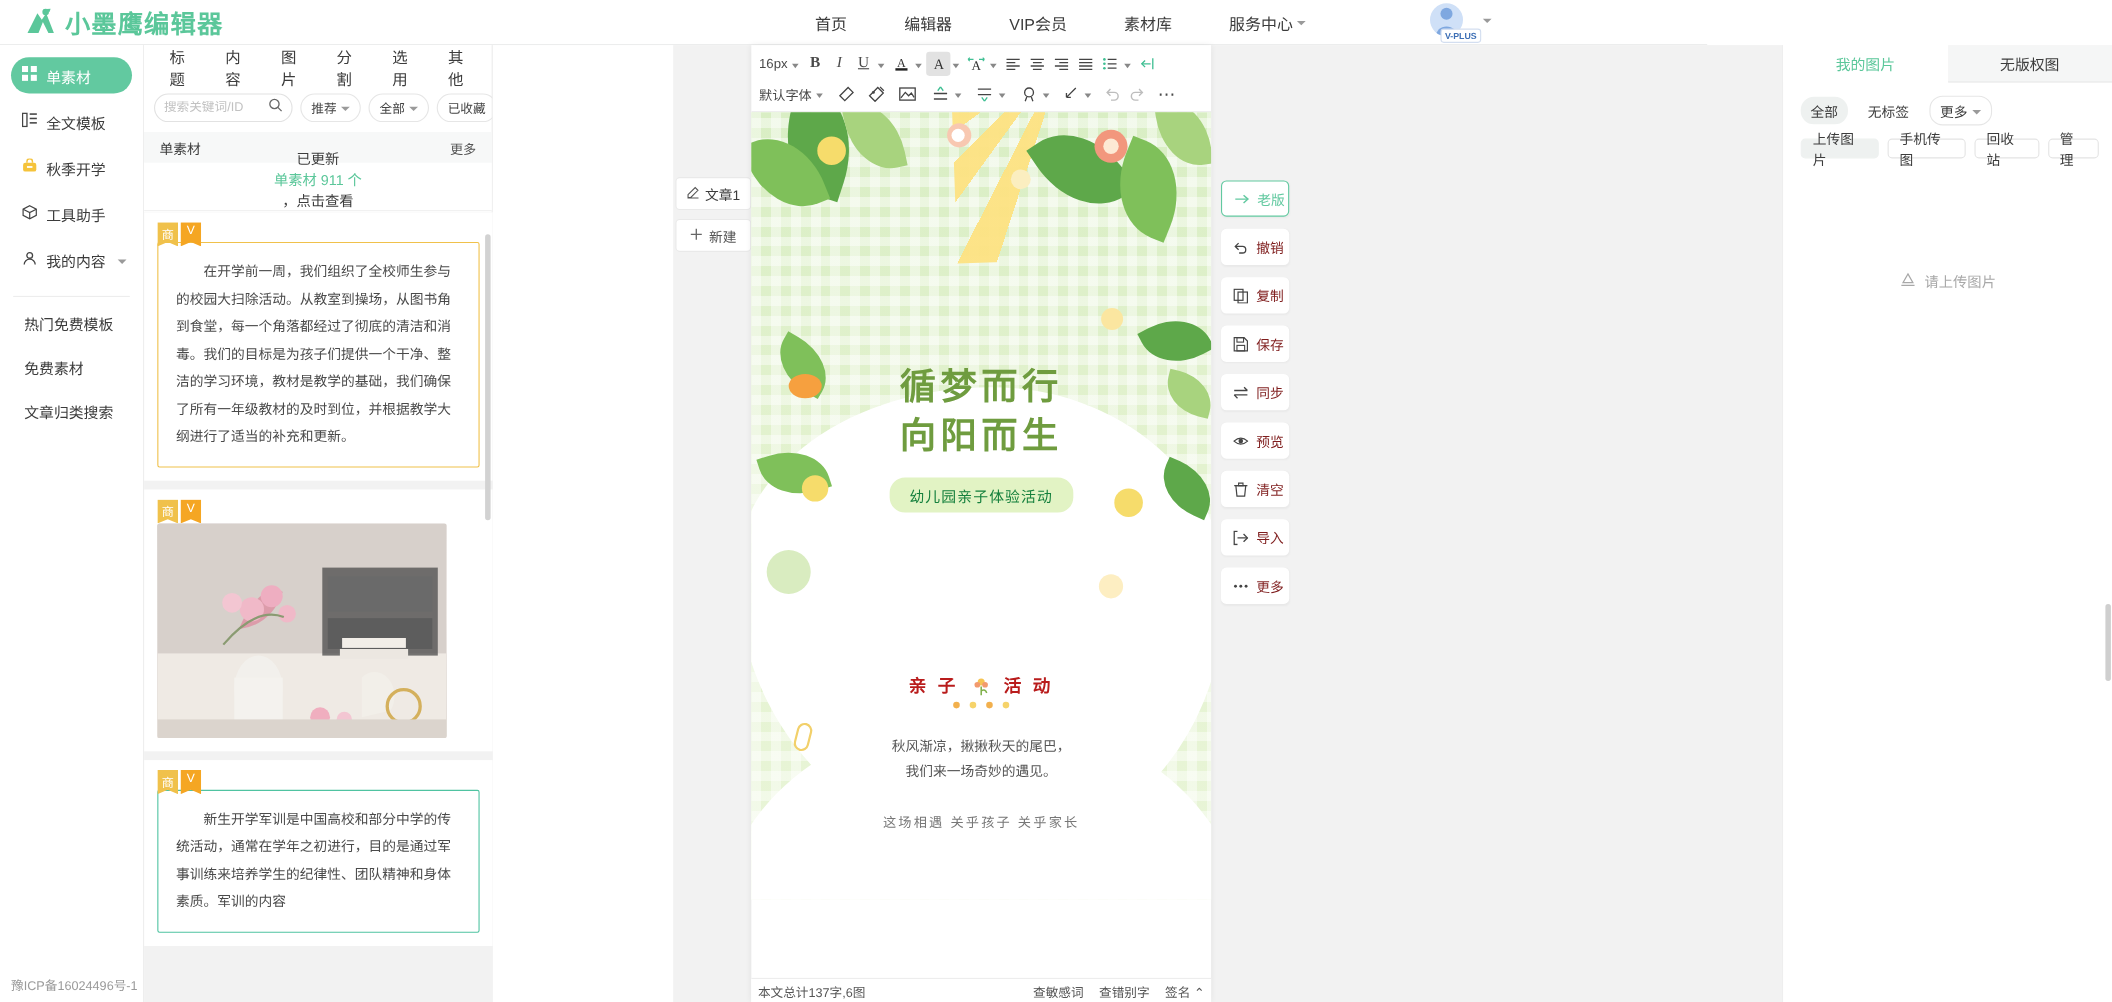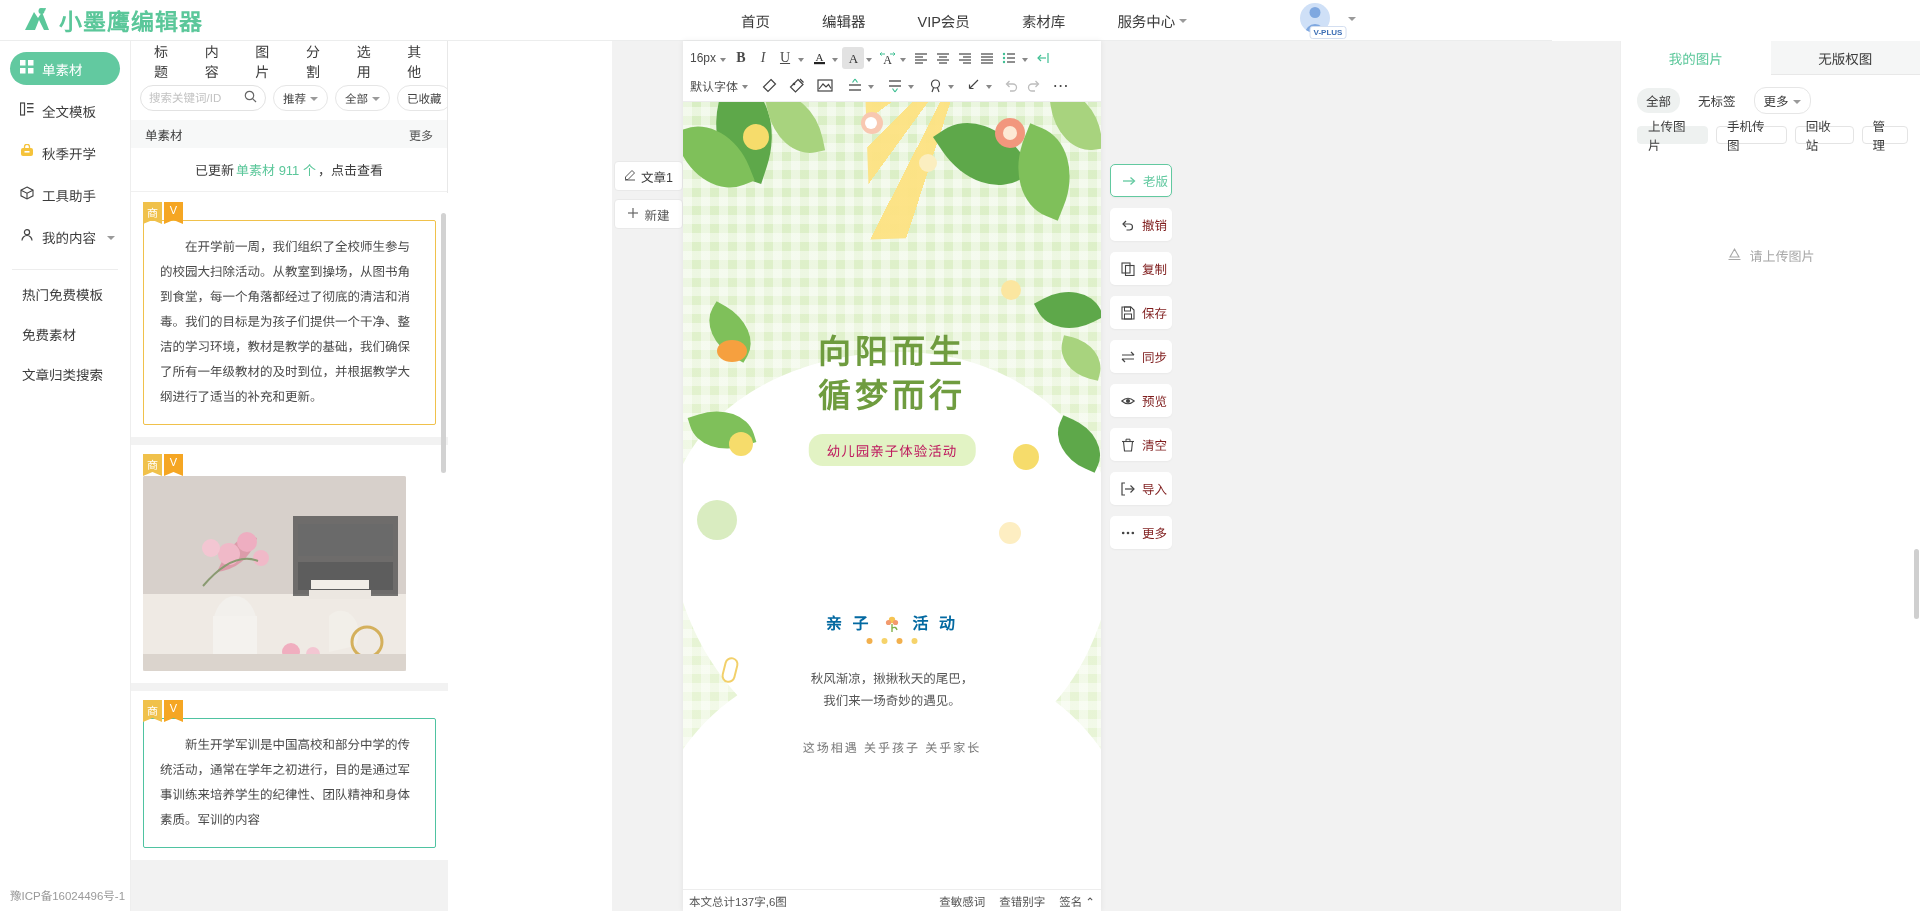--- a/index.html
+++ b/index.html
@@ -70,22 +70,22 @@
   .pill {
     height:26px; border:1px solid #e6e6e6; border-radius:13px; font-size:11.5px; color:#444;
     display:flex; align-items:center; gap:4px; padding:0 9px; cursor:pointer; white-space:nowrap;
   }
   .mat-header {
     height:28px; background:#f7f8f8; display:flex; align-items:center; justify-content:space-between;
     padding:0 14px; font-size:12.5px; color:#3c3c3c; margin-top:5px;
   }
   .mat-more { font-size:12px; color:#555; cursor:pointer;}
   .mat-notice {
-    height:44px; display:flex; align-items:center; justify-content:center;
-    font-size:13px; color:#3c3c3c; background:#fff; border-bottom:1px solid #f0f0f0;
+    height:44px; display:flex; align-items:center; justify-content:flex-end;
+    font-size:13px; color:#3c3c3c; background:#fff; border-bottom:1px solid #f0f0f0;flex-direction:column;
   }
   .mat-notice b { color:#5bc79a; font-weight:400; margin:0 2px; }
   .mat-list {
     position:absolute; top:152px; left:0; width:317px; height:718px; overflow:hidden; background:#f2f2f2;
   }
   .mat-card { position:relative; background:#fff; margin:0 0 8px 0; padding:9px 12px 12px 12px; }
   .badges { display:flex; gap:2px; margin-bottom:0px;}
   .badge {
     width:19px; height:22px; font-size:11px; color:#fff; display:flex; align-items:flex-start;
     justify-content:center; padding-top:2px; font-weight:400;
@@ -203,26 +203,26 @@
   .bot-arc {
     position:absolute; left:-8%; bottom:-160px; width:116%; height:330px; background:#fff;
     border-radius:50% 50% 0 0 / 62% 62% 0 0;
   }
   .p-title {
     position:absolute; left:0; right:0; top:228px; text-align:center;
     font-size:33px; line-height:44px; font-weight:700; color:#6f9c3f; letter-spacing:4px;
   }
   .p-tag {
     position:absolute; left:50%; transform:translateX(-50%); top:332px;
-    background:#e2f3c4; color:#be185d; border-radius:14px;
+    background:#e2f3c4; color:#15803d; border-radius:14px;
     font-size:13.5px; padding:6px 18px; white-space:nowrap; letter-spacing:1px;
   }
   .p-sub {
     position:absolute; left:0; right:0; top:508px; text-align:center;
-    font-size:16px; color:#0369a1; font-weight:700; letter-spacing:3px;
+    font-size:16px; color:#b91c1c; font-weight:700; letter-spacing:3px;
   }
   .p-dots { position:absolute; left:50%; transform:translateX(-50%); top:536px; display:flex; gap:9px; }
   .p-dots i { width:6px; height:6px; border-radius:50%; background:#f2b04d; display:block;}
   .p-dots i:nth-child(2){ background:#f6d36a;}
   .p-dots i:nth-child(3){ background:#f2b04d;}
   .p-dots i:nth-child(4){ background:#f6d36a;}
   .p-line {
     position:absolute; left:0; right:0; text-align:center; font-size:12.5px; color:#555; line-height:22px;
   }
   .p-keys { position:absolute; left:0; right:0; top:636px; text-align:center; font-size:12px; color:#777; letter-spacing:2px;}
@@ -648,22 +648,22 @@
         <div class="leaf d" style="left:358px; top:186px; width:56px; height:44px; transform:rotate(-28deg);"></div>
         <div class="leaf l" style="left:376px; top:238px; width:44px; height:36px; transform:rotate(14deg);"></div>
         <div class="leaf" style="left:10px;  top:306px; width:58px; height:44px; transform:rotate(-18deg);"></div>
         <div class="leaf d" style="left:370px; top:322px; width:52px; height:40px; transform:rotate(24deg);"></div>
         <div class="flower" style="left:34px;  top:238px; width:30px;height:22px;background:#f6a03f;"></div>
         <div class="flower" style="left:46px;  top:330px; width:24px;height:24px;background:#f6dc6b;"></div>
         <div class="flower" style="left:330px; top:342px; width:26px;height:26px;background:#f6dc6b;"></div>
         <div class="flower" style="left:318px; top:178px; width:20px;height:20px;background:#fbe6a0;"></div>
 
         <div class="p-title">
+          <div>循梦而行</div>
           <div>向阳而生</div>
-          <div>循梦而行</div>
         </div>
         <div class="p-tag">幼儿园亲子体验活动</div>
 
         <div class="flower" style="left:316px; top:420px; width:22px;height:22px;background:#fdeec2;"></div>
         <div class="flower" style="left:14px;  top:398px; width:40px;height:40px;background:#d9ecc0;"></div>
         <div class="bot-arc"></div>
         <div class="clip-ic"></div>
 
         <div class="p-sub">
           <span>亲 子</span>

